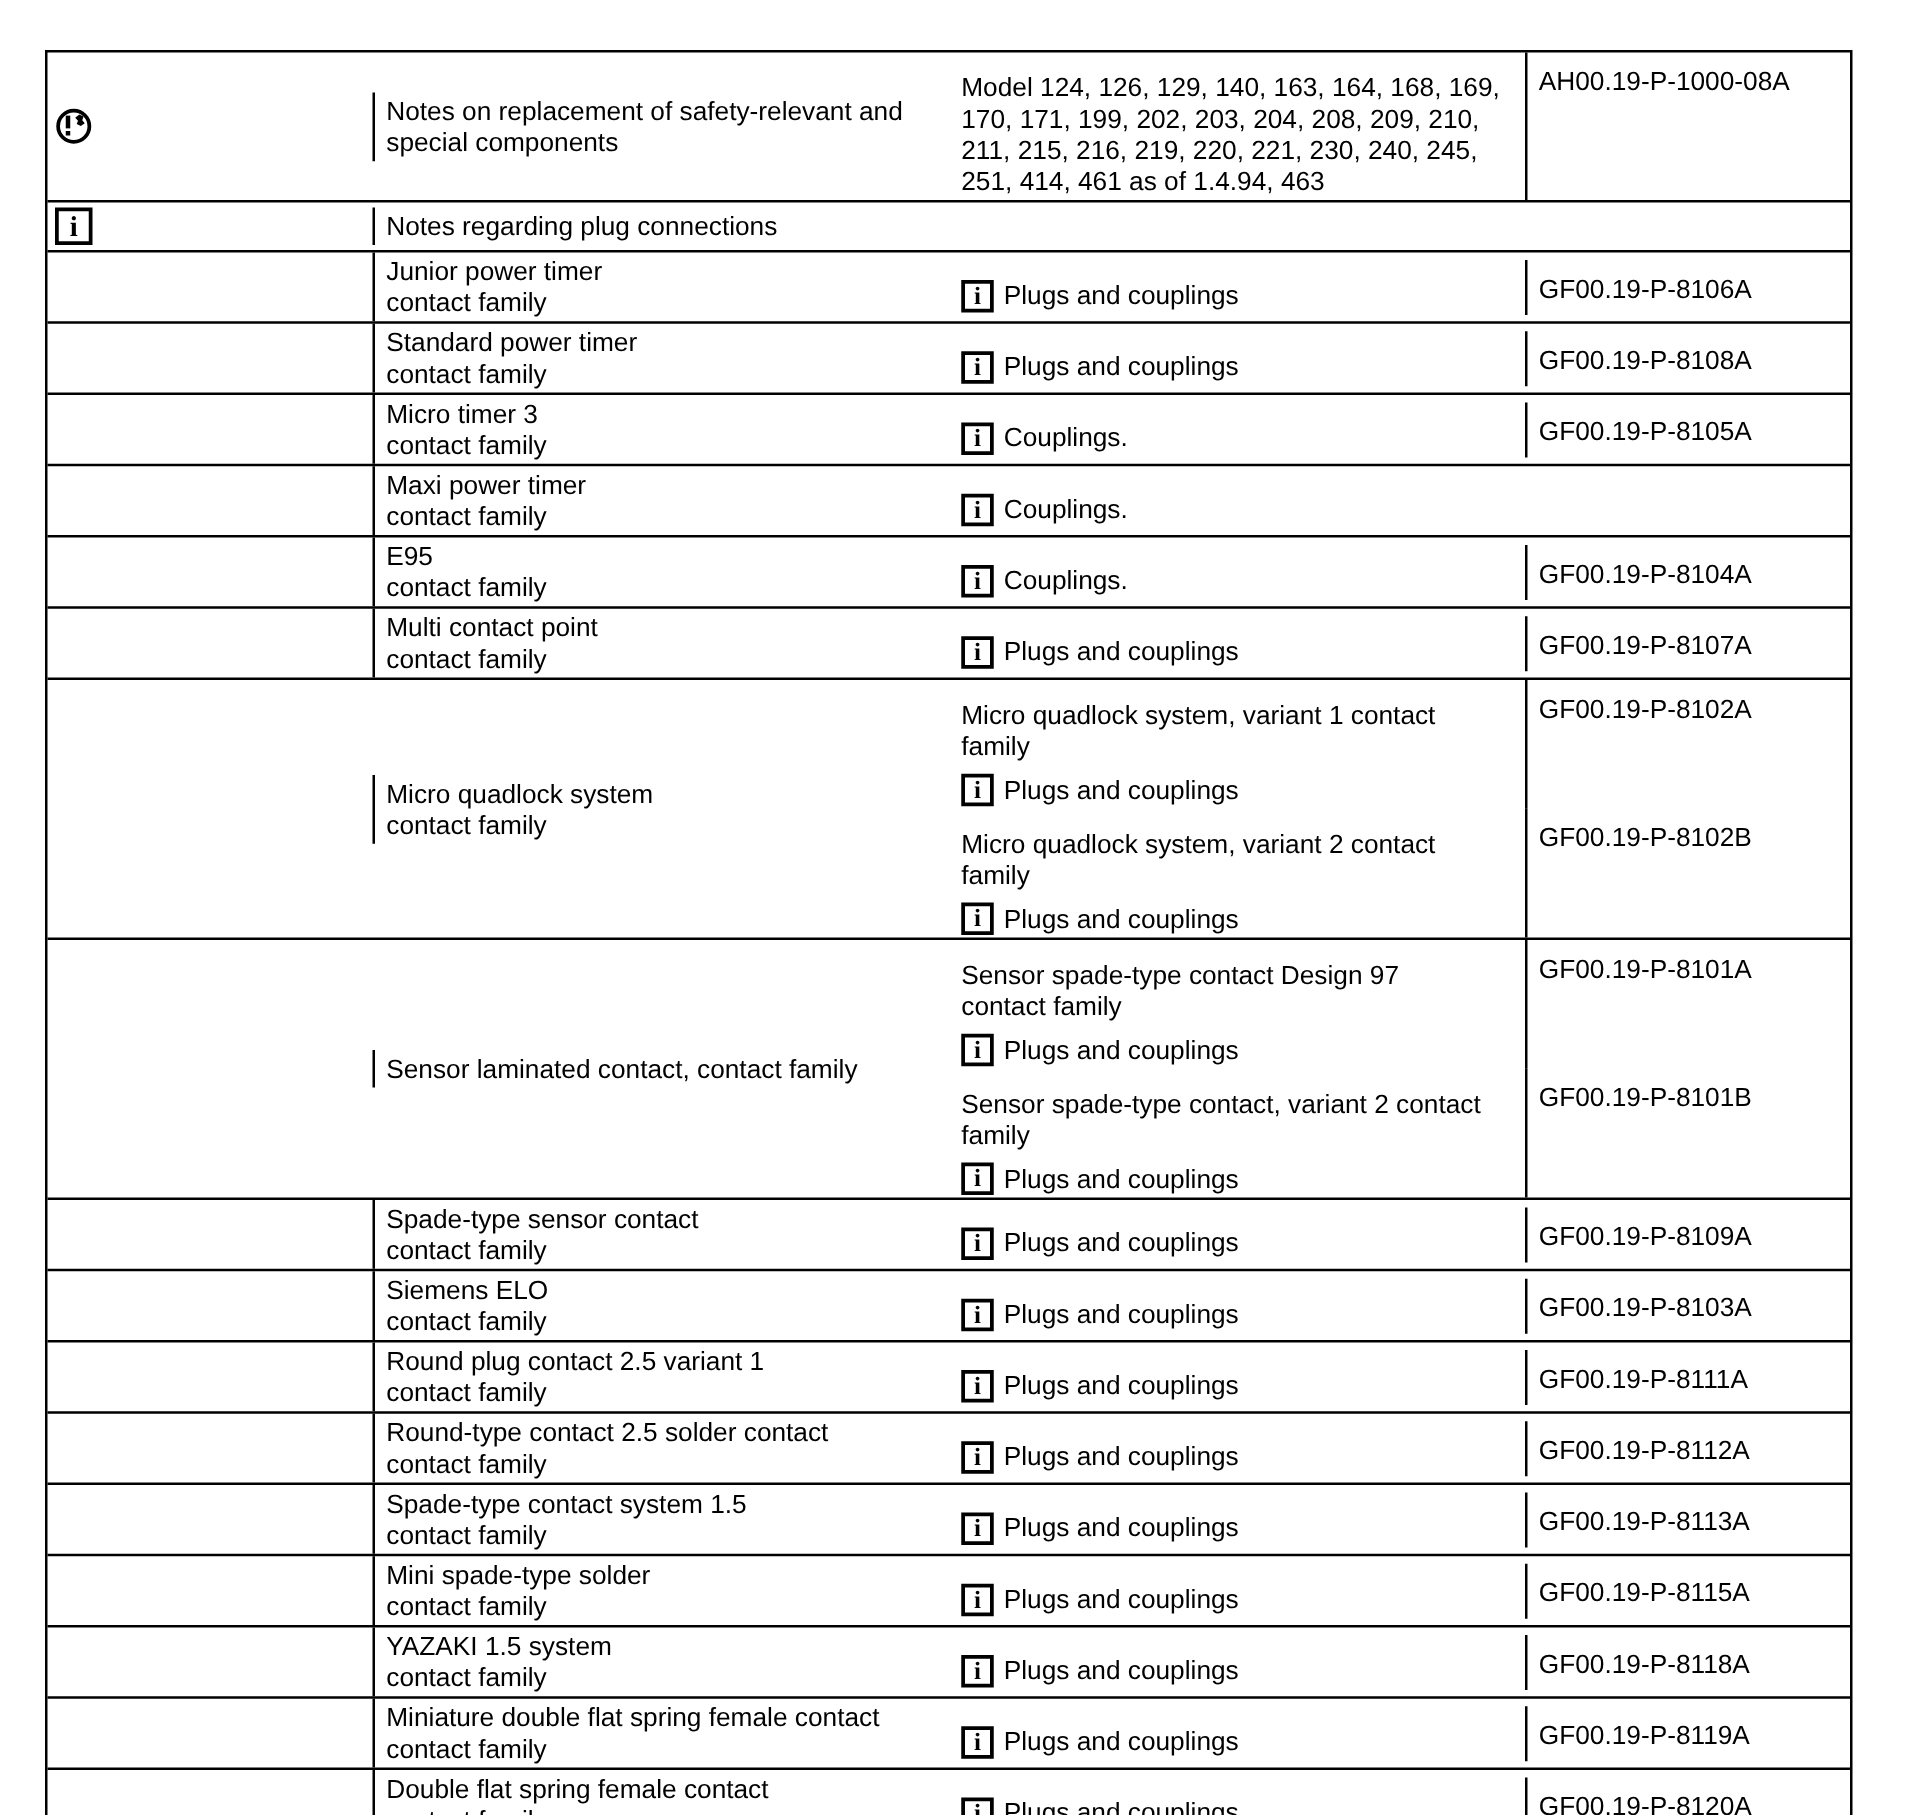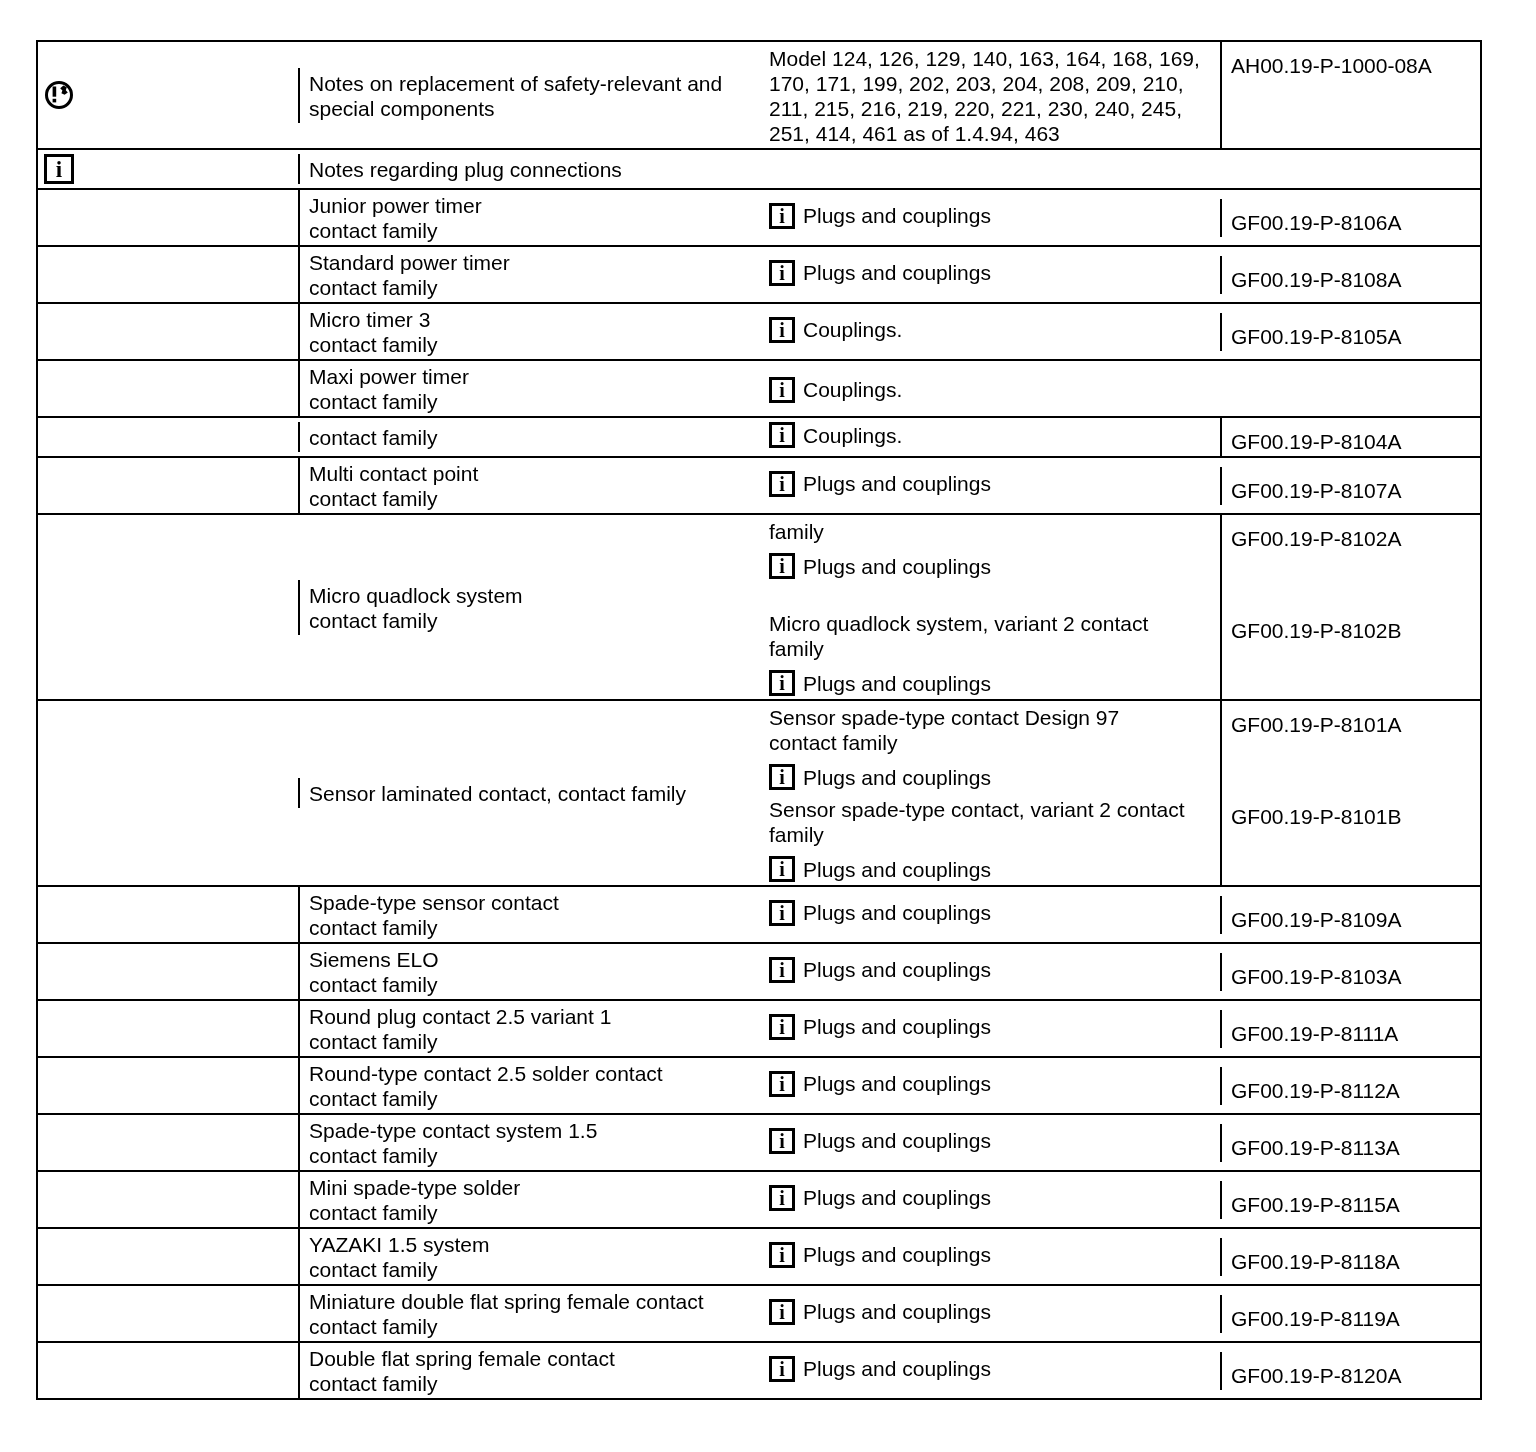--- a/index.html
+++ b/index.html
@@ -15,21 +15,21 @@
   }
   .t-row { display:flex; border-top:2px solid #000000; align-items:center; }
   .t-row:first-child { border-top:none; }
   .cell { box-sizing:border-box; }
   .symbol-cell { width:260px; padding:4px 6px; }
   .name-cell { width:462px; border-left:2px solid #000000; padding:3px 9px 2px; }
   .entries { flex:1; display:flex; flex-direction:column; }
   .entry { display:flex; align-items:stretch; }
   .entry:last-child { flex:1; }
   .entry:not(:only-child) { min-height:92px; }
-  .entry-main { width:460px; padding:4px 9px 2px; }
+  .entry-main { width:460px; padding:16px 9px 2px; }
   .entry-code { flex:1; border-left:2px solid #000000; padding:11px 9px 2px; white-space:nowrap; }
   .entry.has-text .entry-info { margin-top:9px; }
   .entry-info { display:flex; align-items:center; gap:8px; }
   .ibox {
     display:inline-flex; align-items:center; justify-content:center;
     border:3px solid #000000; box-sizing:border-box;
     font-family:"Liberation Serif", serif; font-weight:bold; flex:0 0 auto;
     background:#ffffff; color:#000000;
   }
   .ibox-lg { width:30px; height:30px; font-size:23px; line-height:1; }
@@ -165,20 +165,21 @@
     </div>
   </div>
         </div>
   </div>
       <div class="t-row">
     <div class="cell symbol-cell">
       
       
     </div>
     <div class="cell name-cell">
+          <div>E95</div>
           <div>contact family</div>
         </div>
     <div class="entries">
           <div class="entry">
     <div class="cell entry-main">
 
       <div class="entry-info">
         <span class="ibox ibox-sm">i</span>
         <span class="info-label">Couplings.</span>
       </div>
@@ -215,20 +216,21 @@
       
     </div>
     <div class="cell name-cell">
           <div>Micro quadlock system</div>
           <div>contact family</div>
         </div>
     <div class="entries">
           <div class="entry has-text">
     <div class="cell entry-main">
       <div class="entry-text">
+                <div>Micro quadlock system, variant 1 contact</div>
                 <div>family</div>
               </div>
       <div class="entry-info">
         <span class="ibox ibox-sm">i</span>
         <span class="info-label">Plugs and couplings</span>
       </div>
     </div>
     <div class="cell entry-code">GF00.19-P-8102A</div>
   </div>
           <div class="entry has-text">

